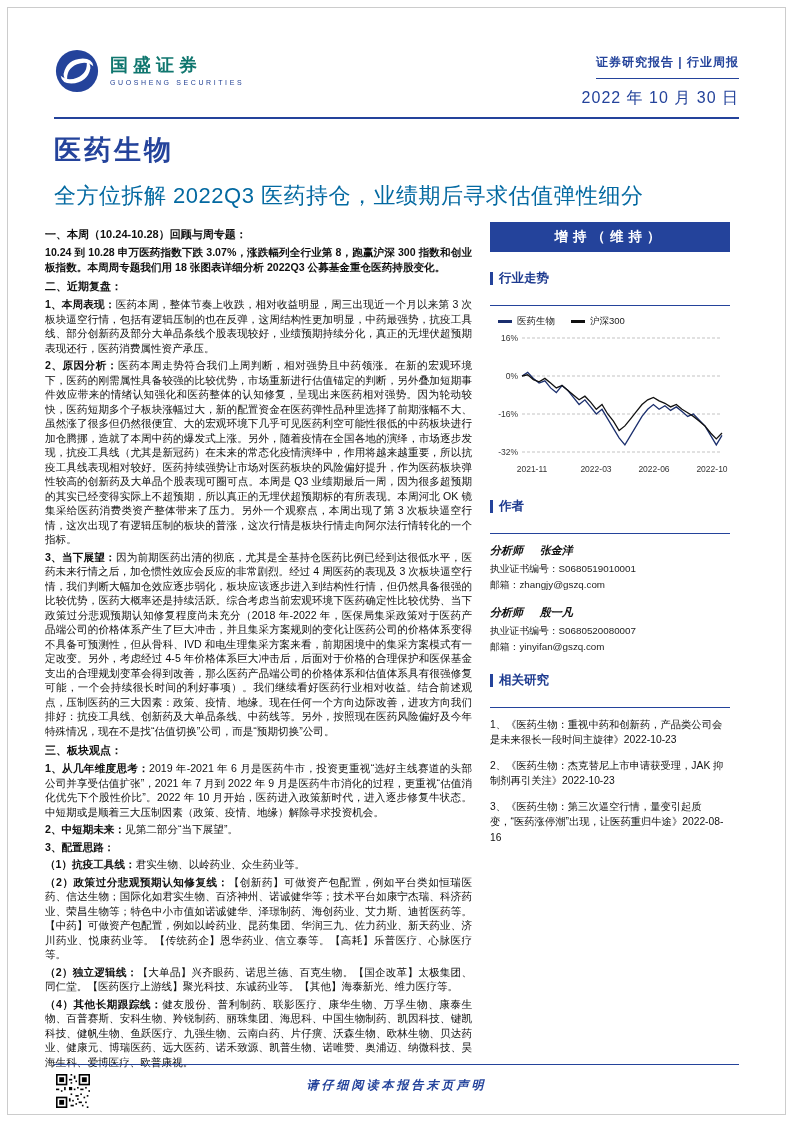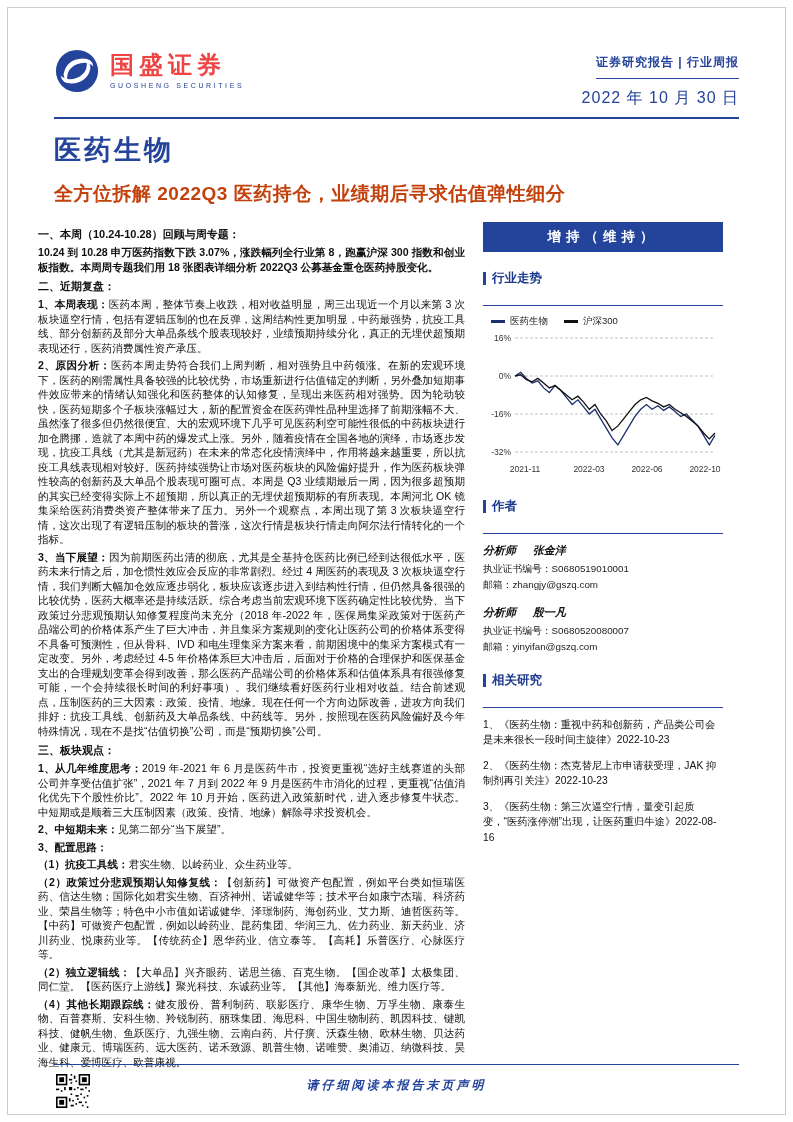--- a/index.html
+++ b/index.html
@@ -4,34 +4,34 @@
 <style>
   html,body{margin:0;padding:0;background:#e9e9e9;}
   .page{position:relative;width:793px;height:1122px;margin:0 auto;background:#ffffff;
         font-family:"Liberation Sans","DejaVu Sans",sans-serif;color:#111;overflow:hidden;}
   .frame{position:absolute;inset:7px;border:1px solid #cccccc;pointer-events:none;}
 
   
   .header{position:absolute;top:48px;left:54px;right:54px;display:flex;justify-content:space-between;align-items:flex-start;}
   .brand{display:flex;align-items:center;gap:10px;}
   .brand-text{display:flex;flex-direction:column;line-height:1;}
-  .brand-cn{font-size:24px;font-weight:bold;color:#ef4444;letter-spacing:5px;}
+  .brand-cn{font-size:18px;font-weight:bold;color:#0f766e;letter-spacing:5px;}
   .brand-en{font-size:7px;color:#203f93;letter-spacing:2.6px;margin-top:5px;}
   .header-right{text-align:right;color:#24439b;padding-top:4px;}
   .report-type{display:inline-block;font-size:12px;font-weight:bold;padding-bottom:7px;
                border-bottom:1.5px solid #24439b;letter-spacing:1px;}
   .report-date{font-size:16px;margin-top:9px;letter-spacing:1px;}
   .header-rule{position:absolute;top:117px;left:54px;right:54px;height:2px;background:#24439b;}
 
   
   .industry-title{position:absolute;top:132px;left:54px;font-size:27px;font-weight:bold;color:#24439b;letter-spacing:3px;}
-  .headline{position:absolute;top:181px;left:54px;right:54px;font-size:19px;font-weight:bold;color:#c2410c;letter-spacing:0.5px;}
-
-  
-  .columns{position:absolute;top:222px;left:38px;width:685px;height:848px;display:flex;gap:18px;overflow:hidden;}
+  .headline{position:absolute;top:181px;left:54px;right:54px;font-size:22px;font-weight:normal;color:#0369a1;letter-spacing:0.5px;}
+
+  
+  .columns{position:absolute;top:222px;left:45px;width:685px;height:848px;display:flex;gap:18px;overflow:hidden;}
   .main-col{width:427px;font-size:10.6px;line-height:1.37;text-align:justify;color:#101010;}
   .main-col p{margin:0 0 3px 0;}
   .main-col .h{font-weight:bold;font-size:11px;margin:5px 0 3px 0;}
   .main-col .bold{font-weight:bold;}
   .lead{font-weight:bold;}
 
   
   .side-col{width:240px;flex:none;}
   .rating-badge{background:#24439b;color:#fff;text-align:center;font-size:13.5px;font-weight:bold;
                 padding:6px 10px;letter-spacing:5px;}

